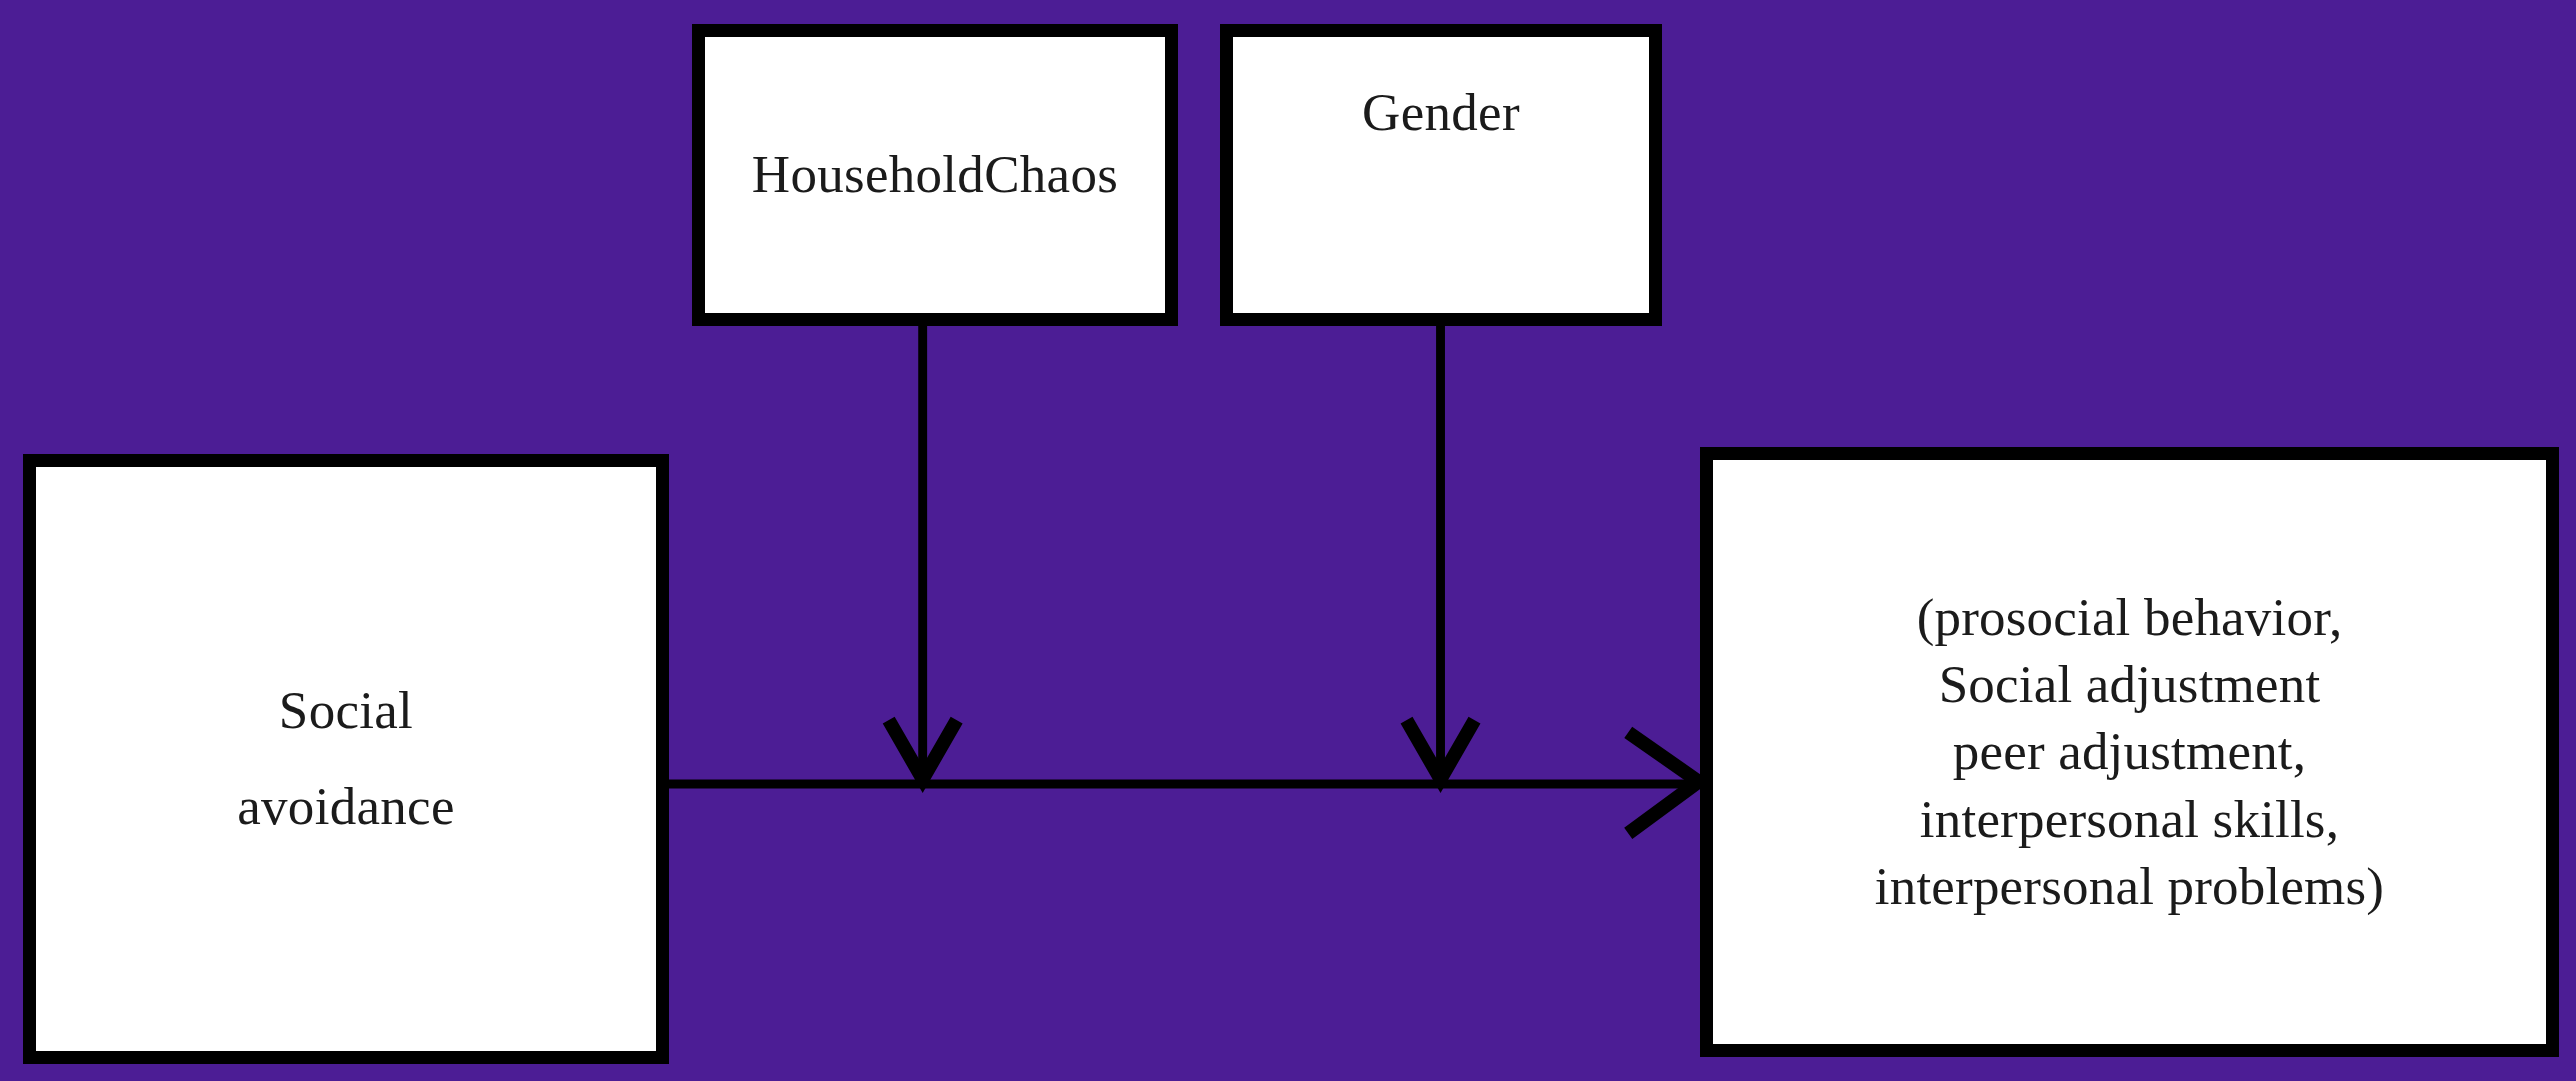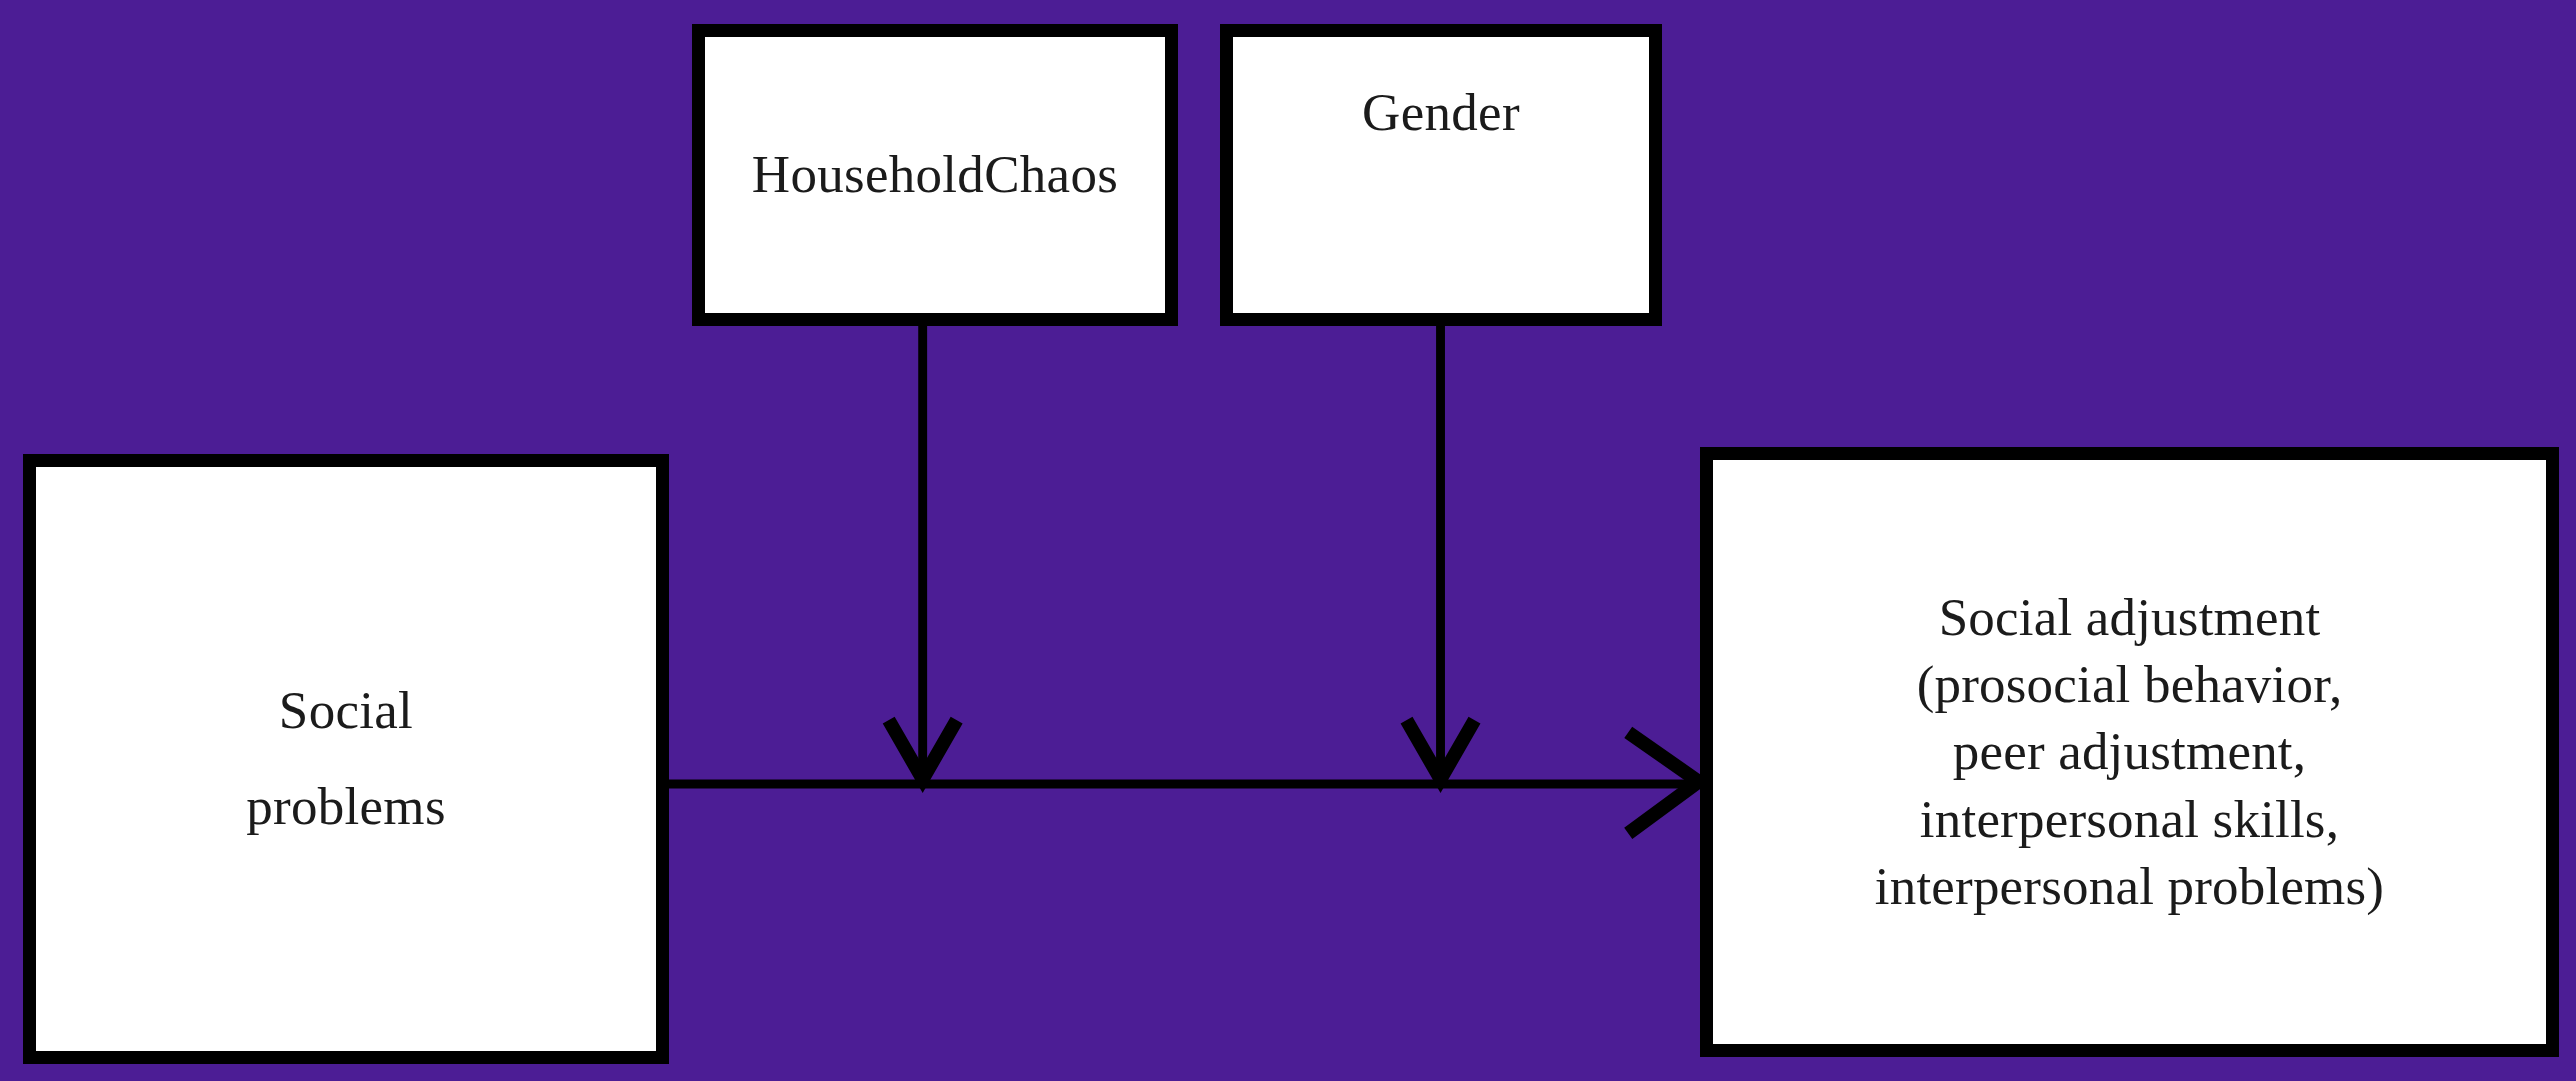--- a/index.html
+++ b/index.html
@@ -121,28 +121,28 @@
     <span class="node-text"><span class="ln">Household</span><span class="ln">Chaos</span></span>
   </div>
 
   <div class="node-box" id="box-gender">
     <span class="node-text"><span class="ln">Gender</span></span>
   </div>
 
   <div class="node-box" id="box-avoidance">
     <span class="node-text">
         <span class="ln">Social</span>
-        <span class="ln">problems</span>
+        <span class="ln">avoidance</span>
       </span>
   </div>
 
   <div class="node-box" id="box-adjustment">
     <span class="node-text">
+        <span class="ln">(prosocial behavior,</span>
         <span class="ln">Social adjustment</span>
-        <span class="ln">(prosocial behavior,</span>
         <span class="ln">peer adjustment,</span>
         <span class="ln">interpersonal skills,</span>
         <span class="ln">interpersonal problems)</span>
       </span>
   </div>
 
 </div>
 
 
 </body></html>

